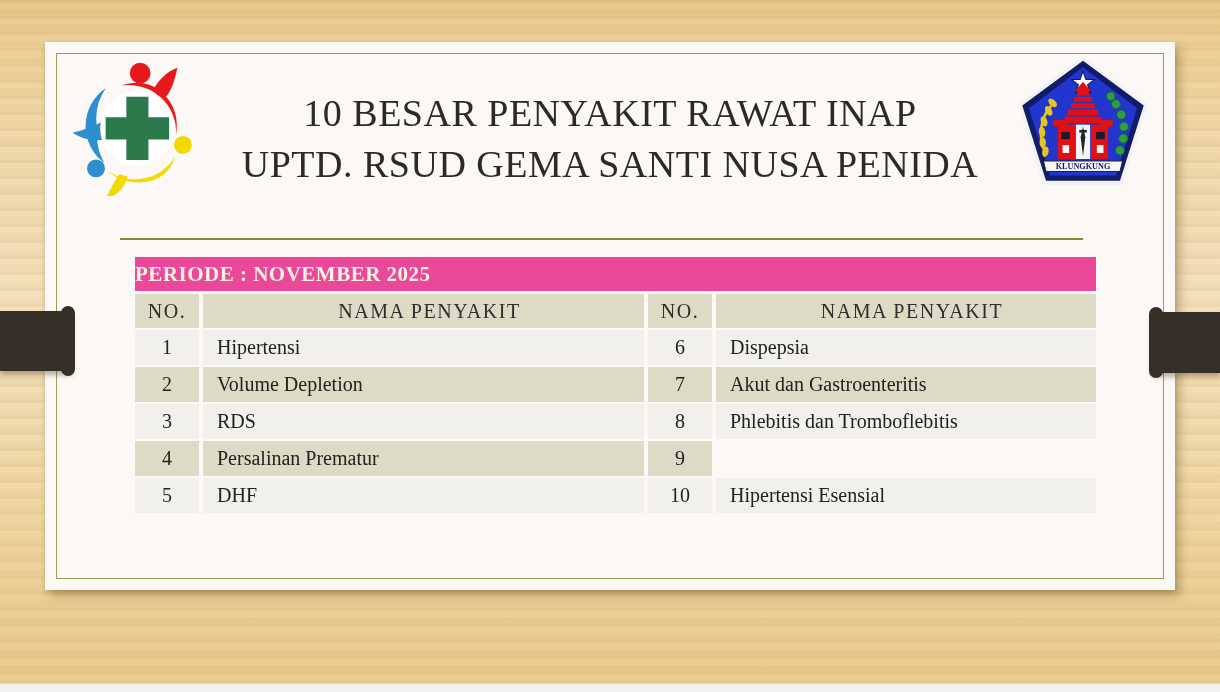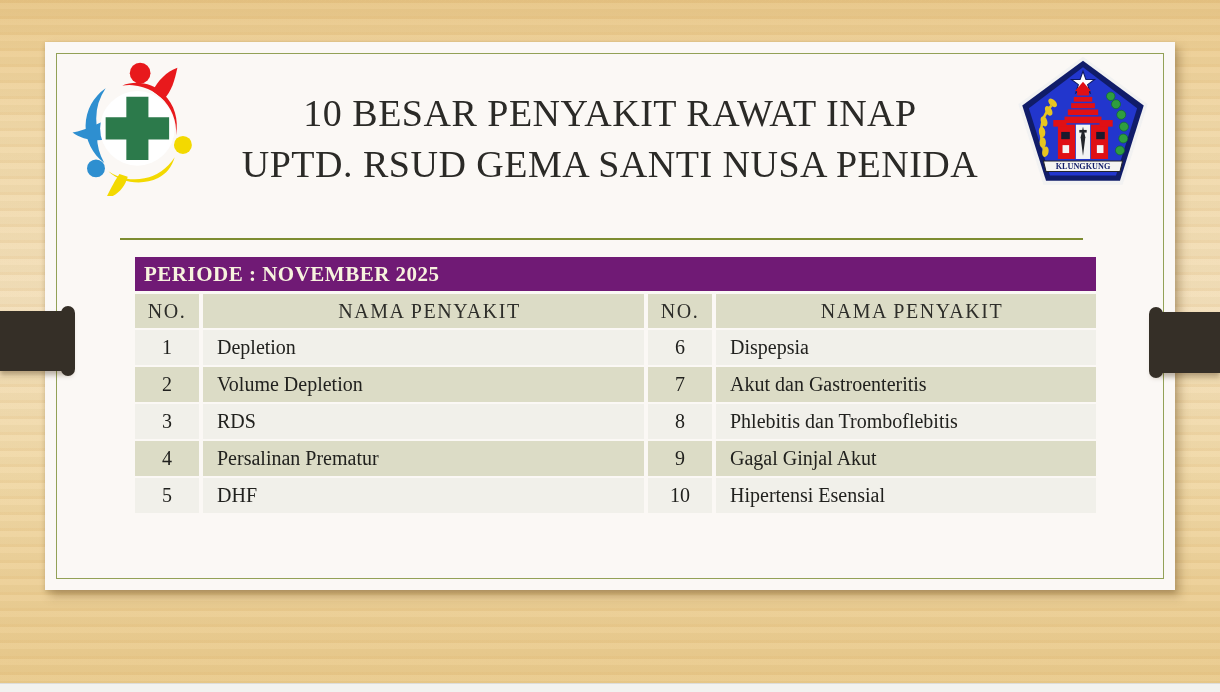--- a/index.html
+++ b/index.html
@@ -51,23 +51,22 @@
     left: 75px; top: 196px;
     width: 963px; height: 2px;
     background: #7d8c31;
   }
 
   
   .periode-bar {
     position: absolute;
     left: 90px; top: 215px;
     width: 961px; height: 34px;
-    background: #701a75;
+    background: #ec4899;
     display: flex; align-items: center;
-    padding-left: 9px;
   }
   .periode-label {
     color: #f7f3de;
     font-weight: bold;
     font-size: 21px;
     letter-spacing: 0.5px;
   }
 
   
   .data-table {
@@ -219,21 +218,21 @@
   <div class="data-table">
     <div class="trow thead">
       <div class="cell no">NO.</div>
       <div class="cell nama1">NAMA PENYAKIT</div>
       <div class="cell no2">NO.</div>
       <div class="cell nama2">NAMA PENYAKIT</div>
     </div>
 
     <div class="trow r-light">
       <div class="cell no">1</div>
-      <div class="cell nama1">Depletion</div>
+      <div class="cell nama1">Hipertensi</div>
       <div class="cell no2">6</div>
       <div class="cell nama2">Dispepsia</div>
     </div>
 
     <div class="trow r-dark">
       <div class="cell no">2</div>
       <div class="cell nama1">Volume Depletion</div>
       <div class="cell no2">7</div>
       <div class="cell nama2">Akut dan Gastroenteritis</div>
     </div>
@@ -242,21 +241,20 @@
       <div class="cell no">3</div>
       <div class="cell nama1">RDS</div>
       <div class="cell no2">8</div>
       <div class="cell nama2">Phlebitis dan Tromboflebitis</div>
     </div>
 
     <div class="trow r-dark">
       <div class="cell no">4</div>
       <div class="cell nama1">Persalinan Prematur</div>
       <div class="cell no2">9</div>
-      <div class="cell nama2">Gagal Ginjal Akut</div>
     </div>
 
     <div class="trow r-light">
       <div class="cell no">5</div>
       <div class="cell nama1">DHF</div>
       <div class="cell no2">10</div>
       <div class="cell nama2">Hipertensi Esensial</div>
     </div>
   </div>
 </div>

